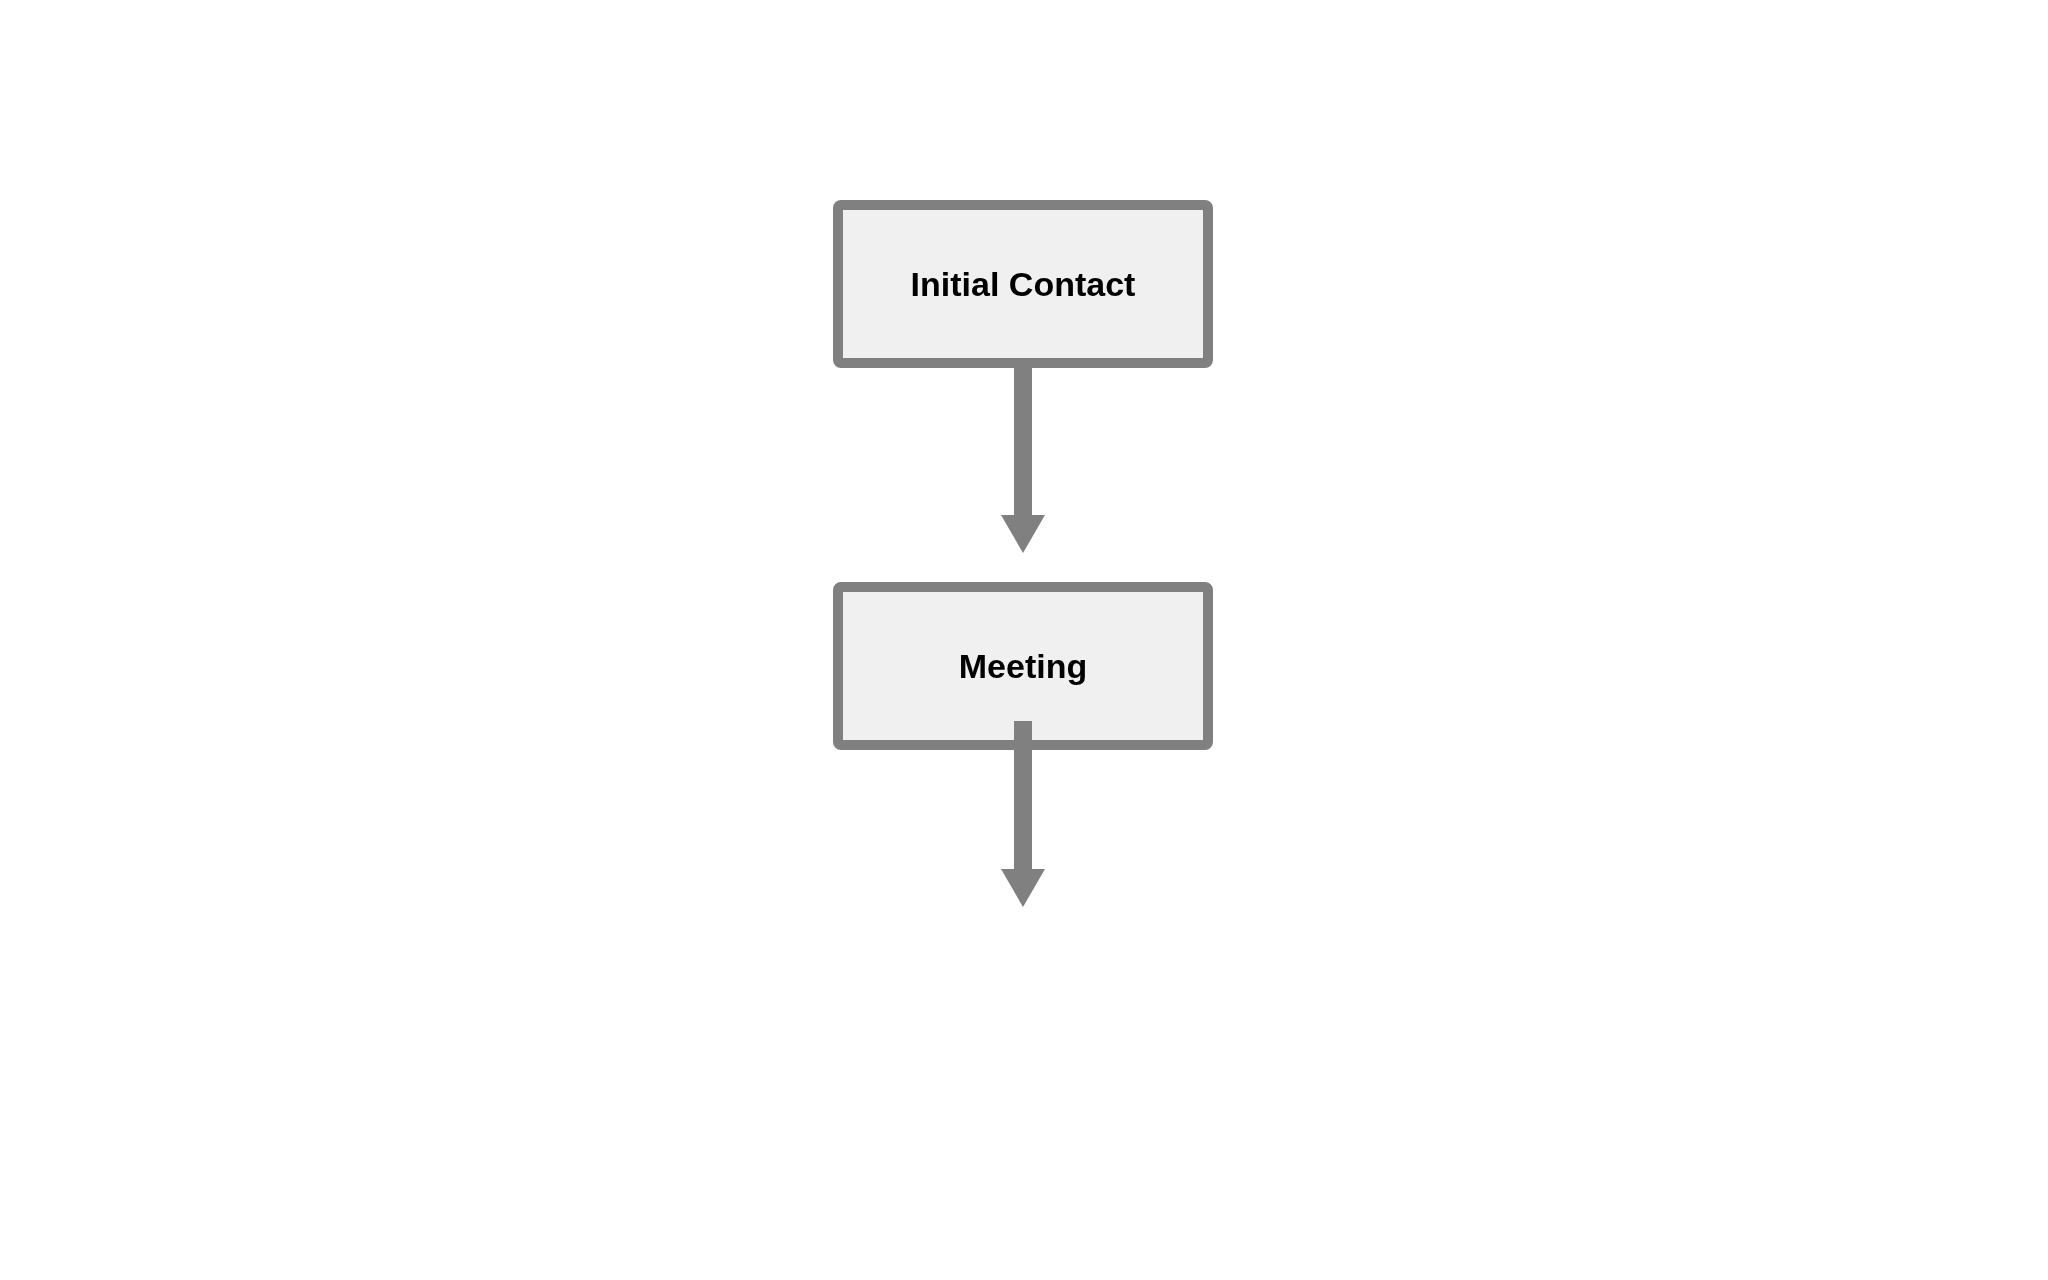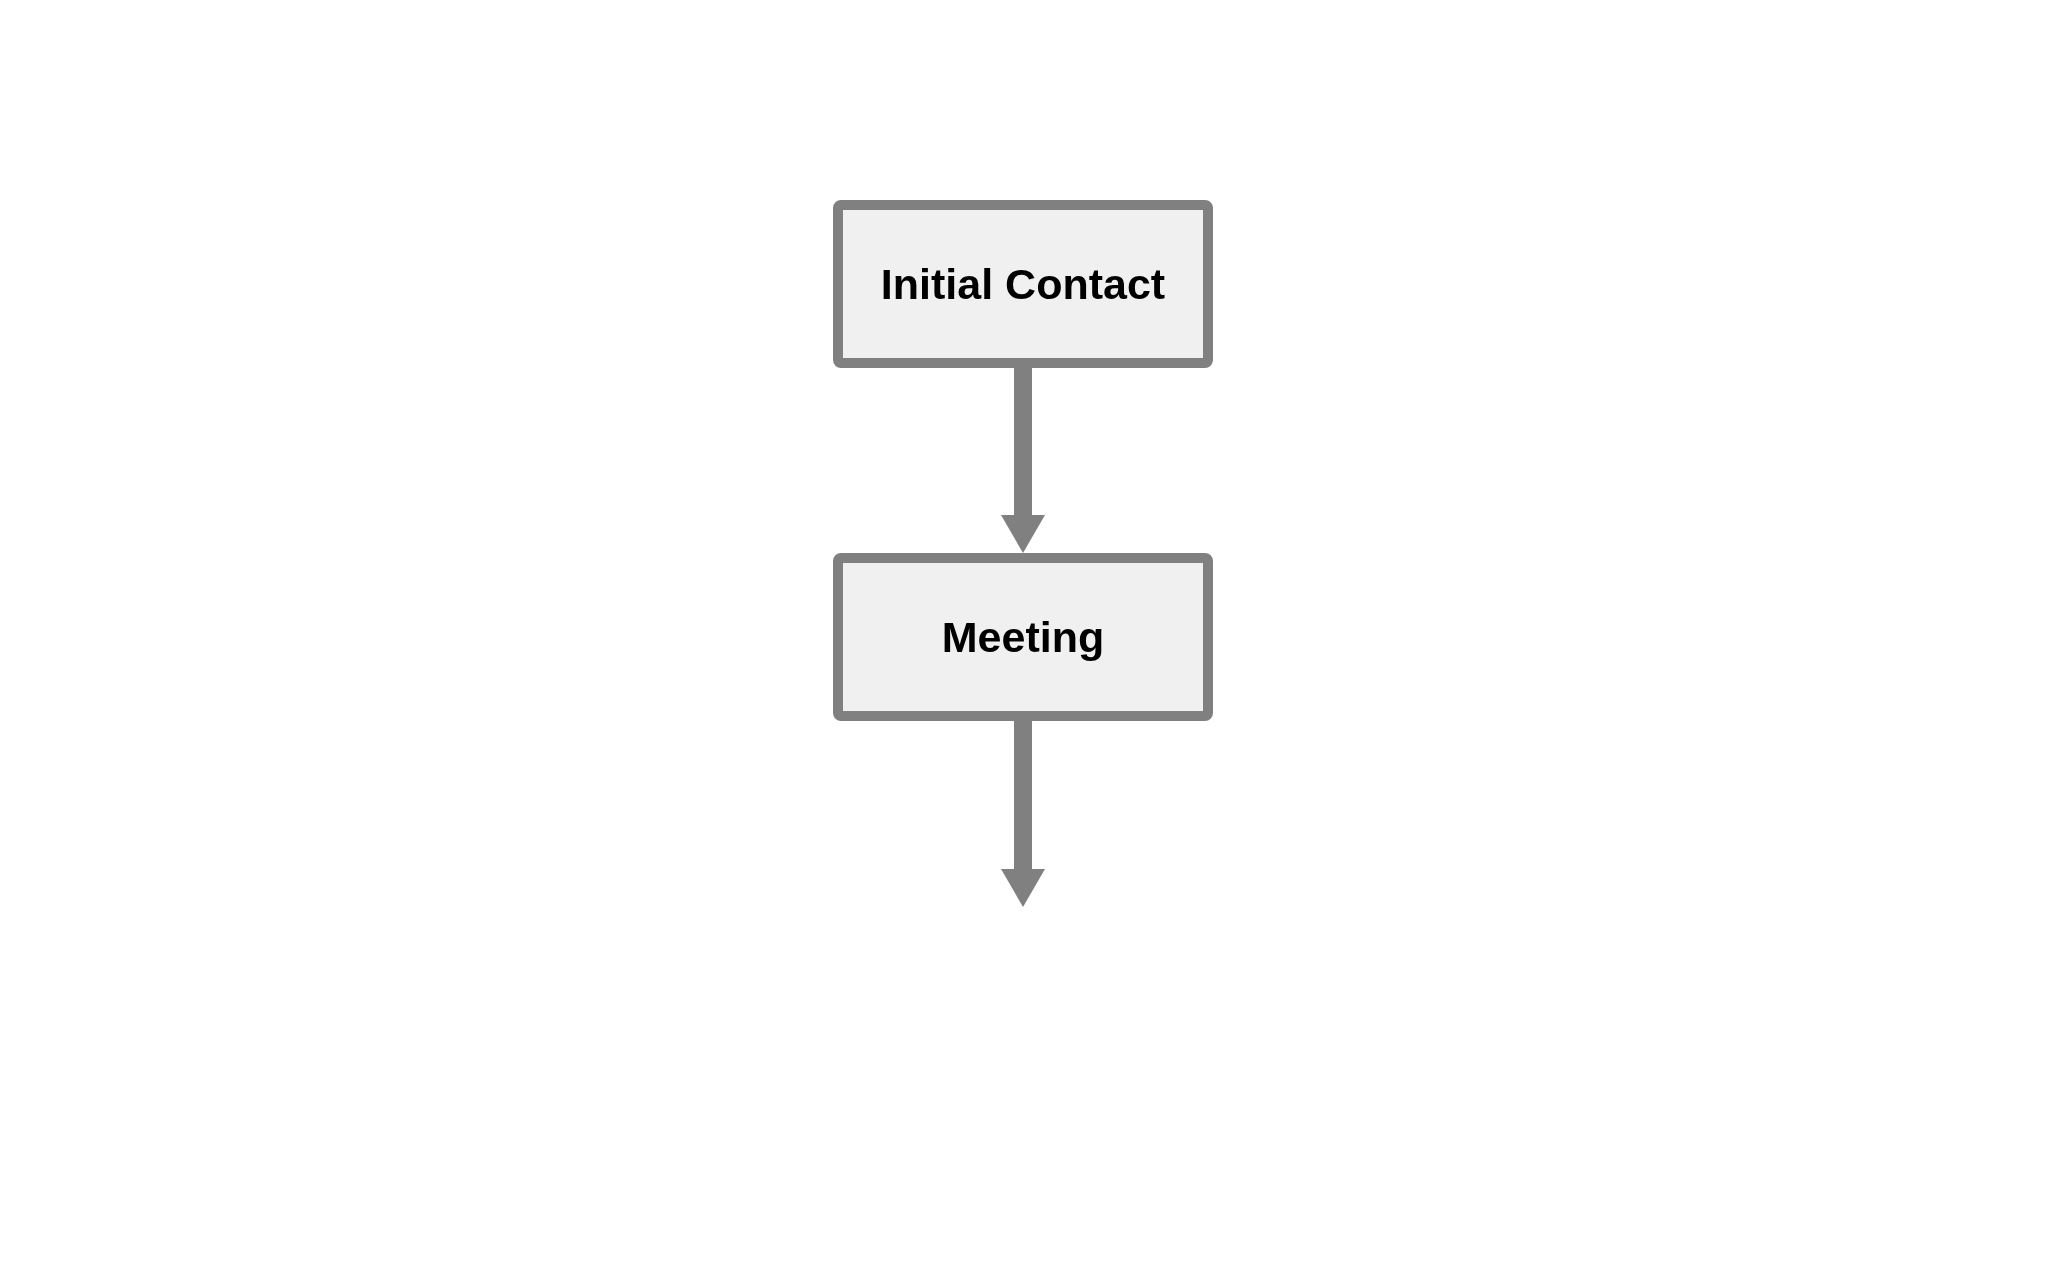--- a/index.html
+++ b/index.html
@@ -25,27 +25,27 @@
     height: 168px;
     box-sizing: border-box;
     background: var(--node-fill, #f0f0f0);
     border: 10px solid var(--node-border, #808080);
     border-radius: 8px;
     display: flex;
     align-items: center;
     justify-content: center;
   }
   .node-label {
-    font-size: 43px;
+    font-size: 34px;
     font-weight: bold;
     color: var(--text-color, #000000);
     white-space: nowrap;
   }
   .node-1 { top: 200px; }
-  .node-2 { top: 553px; }
+  .node-2 { top: 582px; }
   .node-3 { top: 907px; }
   .arrow {
     position: absolute;
     left: 1001px;
     width: 44px;
     display: flex;
     flex-direction: column;
     align-items: center;
   }
   .arrow-1 { top: 368px; height: 185px; }

